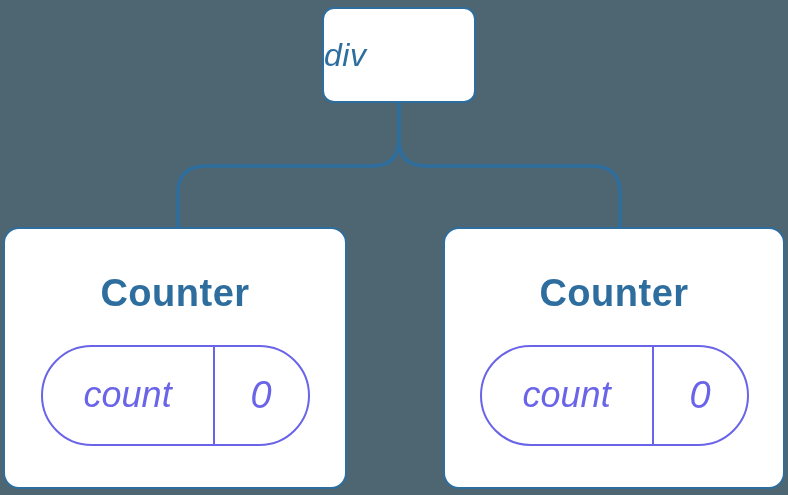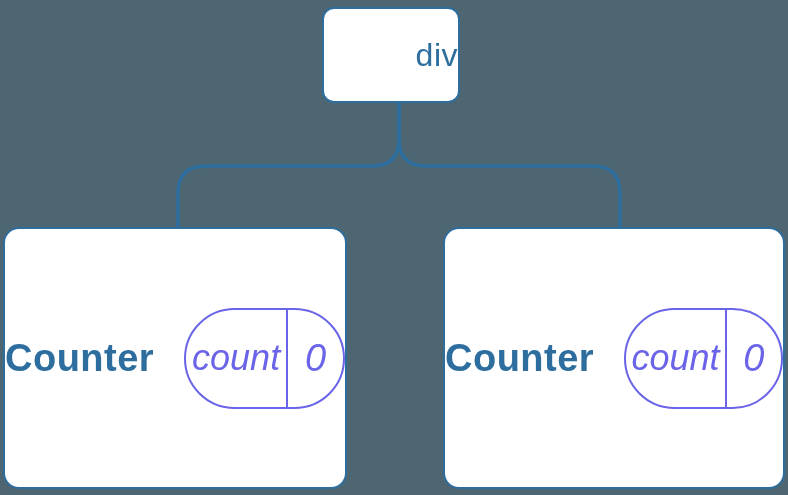--- a/index.html
+++ b/index.html
@@ -22,45 +22,46 @@
   }
   .connectors{
     position:absolute;
     left:0;top:0;
     width:788px;height:495px;
     pointer-events:none;
   }
   .root-node{
     position:absolute;
     left:322px;top:7px;
-    width:138px;height:96px;
+    width:154px;height:96px;
     box-sizing:border-box;
     background:var(--node-fill);
     border:2.5px solid var(--node);
     border-radius:12px;
     display:flex;
     align-items:center;
-    justify-content:flex-end;
+    justify-content:flex-start;
+    font-style:italic;
   }
   .root-node .label{
     color:var(--node);
     font-size:32px;
     font-weight:500;
     letter-spacing:0.5px;
   }
   .card{
     position:absolute;
     top:227px;
     height:262px;
     box-sizing:border-box;
     background:var(--node-fill);
     border:2px solid var(--node);
     border-radius:16px;
     display:flex;
-    flex-direction:row;
+    flex-direction:column;
     align-items:center;
     justify-content:center;
     gap:30px;
   }
   .card-left{left:3px;width:344px;}
   .card-right{left:443px;width:342px;}
   .card-title{
     color:var(--node);
     font-size:38px;
     font-weight:600;

